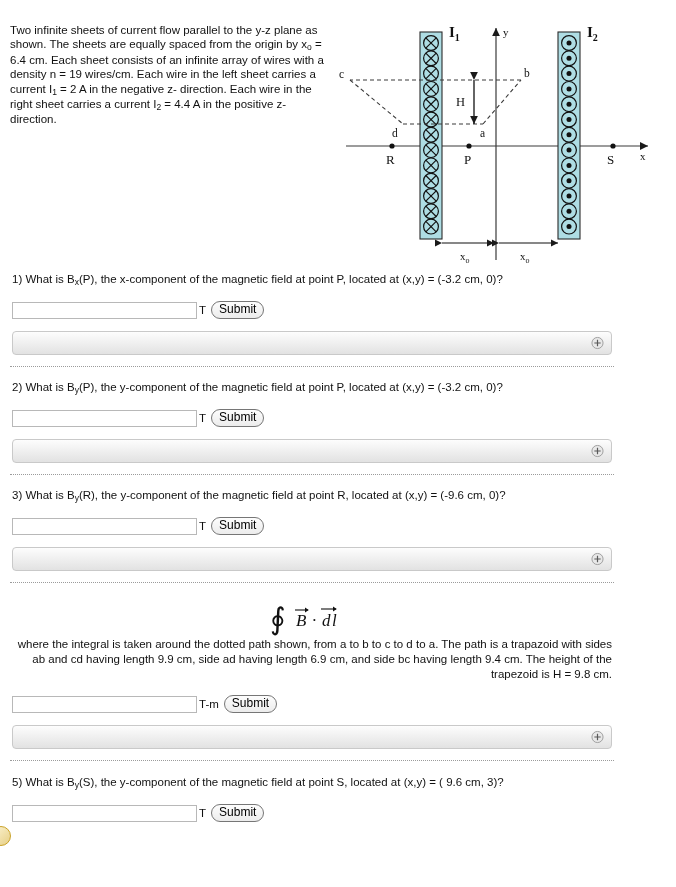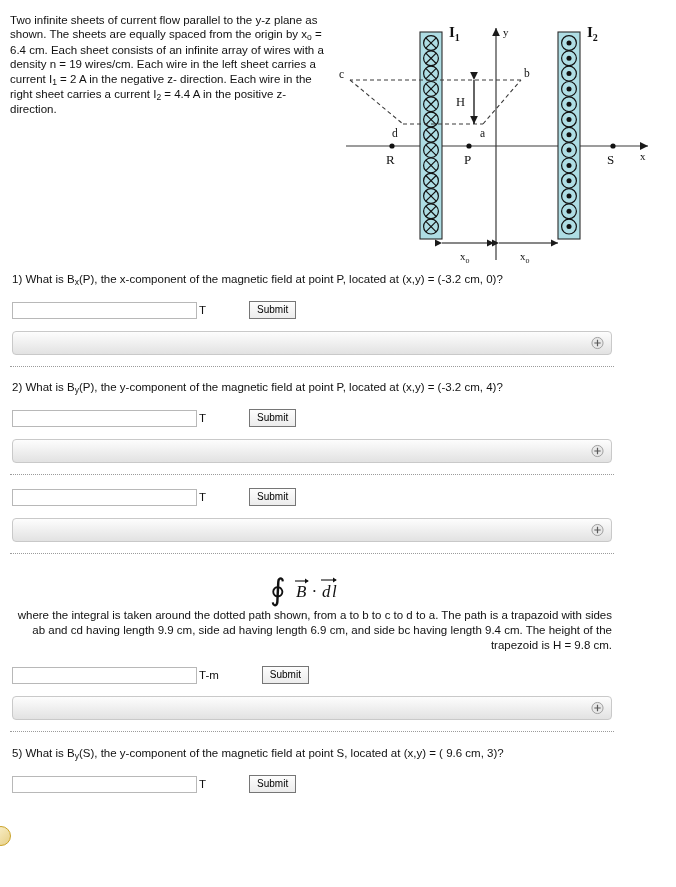--- a/index.html
+++ b/index.html
@@ -19,21 +19,21 @@
 
   
   .top-area {
     position: relative;
     width: 676px;
     height: 272px;
   }
   .intro {
     position: absolute;
     left: 10px;
-    top: 13px;
+    top: 23px;
     width: 320px;
     font-size: 11.5px;
     line-height: 14.4px;
     color: #111;
   }
   .intro sub { font-size: 8.5px; vertical-align: baseline; position: relative; top: 2px; }
 
   
   .figure {
     position: absolute;
@@ -73,29 +73,28 @@
   }
   .unit {
     font-size: 11.5px;
     margin-left: 2px;
     margin-right: 5px;
     color: #111;
     white-space: nowrap;
   }
   .submit-btn {
     font-family: "Liberation Sans", sans-serif;
-    font-size: 10px;
+    font-size: 12px;
     padding: 1px 7px 2px 7px;
     border: 1px solid #767676;
-    border-radius: 0;
+    border-radius: 9px;
     background: linear-gradient(#fdfdfd, #ececec);
     color: #000;
     cursor: pointer;
     line-height: 13px;
-    margin-left: 38px;
   }
 
   .hint-bar {
     margin: 12px 12px 0 12px;
     height: 24px;
     border: 1px solid #c9c9c9;
     border-radius: 4px;
     background: linear-gradient(#fdfdfd, #e2e2e2);
     position: relative;
     box-sizing: border-box;
@@ -346,38 +345,42 @@
       <line x1="7" y1="3.6" x2="7" y2="10.4" stroke="#5a5a5a" stroke-width="1.3"></line>
       <line x1="3.6" y1="7" x2="10.4" y2="7" stroke="#5a5a5a" stroke-width="1.3"></line>
     </svg>
   </div>
   <div class="divider"></div>
 </div>
 
 <div class="qblock" style="margin-top:13px;">
   <div class="qtext">
     <span>2)</span>
-    <span>What is B</span><sub>y</sub><span>(P), the y-component of the magnetic field at point P, located at (x,y) = (-3.2 cm, 4)?</span>
+    <span>What is B</span><sub>y</sub><span>(P), the y-component of the magnetic field at point P, located at (x,y) = (-3.2 cm, 0)?</span>
   </div>
   <div class="answer-row">
     <input class="answer-input" type="text" value="" style="">
     <span class="unit">T</span>
     <button class="submit-btn">Submit</button>
   </div>
   <div class="hint-bar">
     <svg class="plus-icon" viewBox="0 0 14 14">
       <circle cx="7" cy="7" r="6" fill="#e8e8e8" stroke="#9a9a9a" stroke-width="1"></circle>
       <line x1="7" y1="3.6" x2="7" y2="10.4" stroke="#5a5a5a" stroke-width="1.3"></line>
       <line x1="3.6" y1="7" x2="10.4" y2="7" stroke="#5a5a5a" stroke-width="1.3"></line>
     </svg>
   </div>
   <div class="divider"></div>
 </div>
 
 <div class="qblock" style="margin-top:13px;">
+  <div class="qtext">
+    <span>3)</span>
+    <span>What is B</span><sub>y</sub><span>(R), the y-component of the magnetic field at point R, located at (x,y) = (-9.6 cm, 0)?</span>
+  </div>
   <div class="answer-row">
     <input class="answer-input" type="text" value="" style="">
     <span class="unit">T</span>
     <button class="submit-btn">Submit</button>
   </div>
   <div class="hint-bar">
     <svg class="plus-icon" viewBox="0 0 14 14">
       <circle cx="7" cy="7" r="6" fill="#e8e8e8" stroke="#9a9a9a" stroke-width="1"></circle>
       <line x1="7" y1="3.6" x2="7" y2="10.4" stroke="#5a5a5a" stroke-width="1.3"></line>
       <line x1="3.6" y1="7" x2="10.4" y2="7" stroke="#5a5a5a" stroke-width="1.3"></line>

